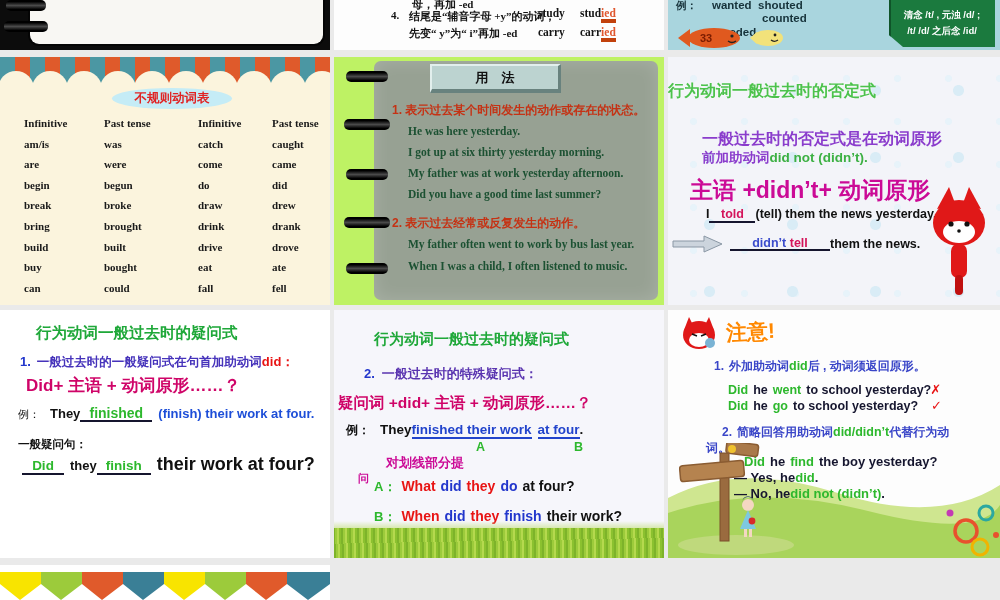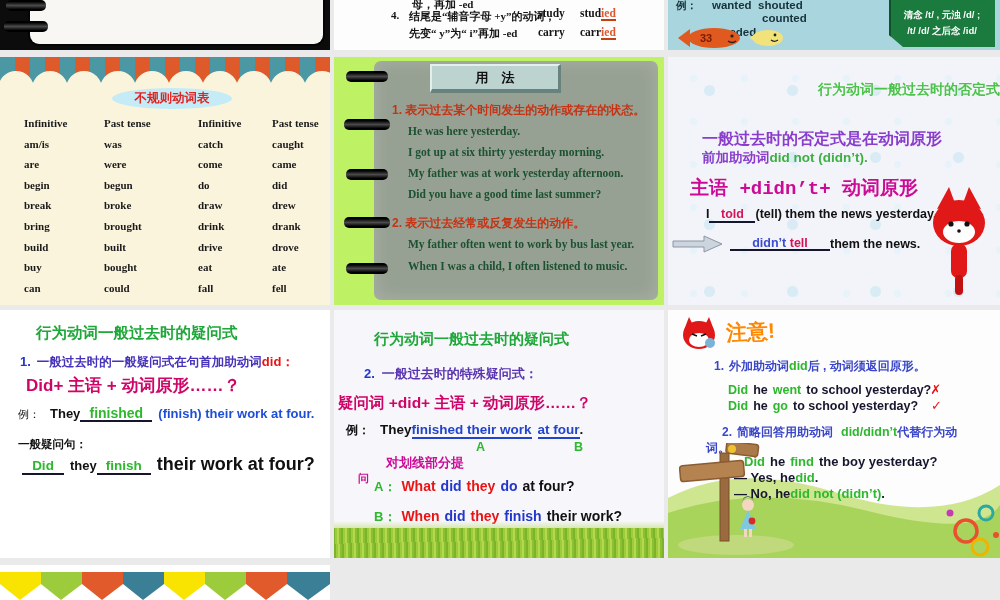--- a/index.html
+++ b/index.html
@@ -9,21 +9,21 @@
   .abs{position:absolute;}
   .row{position:absolute;display:flex;align-items:baseline;white-space:nowrap;}
   .serif{font-family:"Liberation Serif","DejaVu Serif",serif;}
   
   #sl1{left:0;top:0;width:330px;height:50px;background:#0c0c0c;}
   #sl1 .page{position:absolute;left:30px;top:-26px;right:7px;height:70px;background:#f8f7f3;border-radius:9px;box-shadow:0 0 0 2px #050505;}
   .ring{position:absolute;height:11px;background:linear-gradient(180deg,#000 15%,#4a4a4a 50%,#000 85%);border-radius:5px;}
   
   #sl2{left:334px;top:0;width:330px;height:50px;background:#fdfdfd;color:#151515;}
   #sl2 span{font-weight:bold;}
-  .ied{color:#e0572e;border-bottom:2px solid #c2410c;}
+  .ied{color:#e0572e;border-bottom:4px solid #c2410c;}
   
   #sl3{left:668px;top:0;width:332px;height:50px;background:#a9d5de;color:#16323a;}
   #sl3 .w{font-weight:bold;font-size:11.5px;}
   #phonbox{position:absolute;right:5px;top:0;width:106px;height:47px;background:#1b7a3e;color:#fff;
            clip-path:polygon(0 0,100% 0,100% 100%,14px 100%,0 calc(100% - 12px));
            display:flex;flex-direction:column;justify-content:center;align-items:center;gap:3px;
            font-size:9.5px;font-weight:bold;box-shadow:inset 2px 0 0 #0f5429;}
   
   #sl4{left:0;top:57px;width:330px;height:248px;background:#fbf4dd;color:#1a1a1a;}
   #vtitle{position:absolute;left:112px;top:31px;width:120px;height:21px;border-radius:50%;background:#c5ecf6;
@@ -190,27 +190,27 @@
     <span class="abs exgreen" style="left:74px;top:68px;">He was here yesterday.</span>
     <span class="abs exgreen" style="left:74px;top:89px;">I got up at six thirty yesterday morning.</span>
     <span class="abs exgreen" style="left:74px;top:110px;">My father was at work yesterday afternoon.</span>
     <span class="abs exgreen" style="left:74px;top:131px;">Did you have a good time last summer?</span>
     <span class="abs rulred" style="left:58px;top:158px;">2. 表示过去经常或反复发生的动作。</span>
     <span class="abs exgreen" style="left:74px;top:203px;">When I was a child, I often listened to music.</span>
     <span class="abs exgreen" style="left:74px;top:181px;">My father often went to work by bus last year.</span>
   </div>
 
   <div id="sl6" class="slide">
-    <div class="abs" style="left:0;right:0;top:24px;text-align:right;color:#4cc24c;font-weight:bold;font-size:14px;text-shadow:0 0 2px #ffffff;">行为动词一般过去时的否定式</div>
+    <div class="abs" style="left:0;right:0;top:24px;text-align:left;color:#4cc24c;font-weight:bold;font-size:16px;text-shadow:0 0 2px #ffffff;">行为动词一般过去时的否定式</div>
     <span class="abs" style="left:34px;top:72px;color:#8a3ccc;font-weight:bold;font-size:16px;">一般过去时的否定式是在动词原形</span>
     <div class="row" style="left:34px;top:92px;">
       <span style="color:#8a3ccc;font-weight:bold;font-size:13.5px;">前加助动词 </span>
       <span style="color:#3cb043;font-weight:bold;font-size:13.5px;">did not (didn’t).</span>
     </div>
-    <span class="abs formula" style="left:22px;top:118px;font-size:19px;color:#cb0a96;font-family:Liberation Mono, monospace;">主语 +didn’t+ 动词原形</span>
+    <span class="abs formula" style="left:22px;top:118px;font-size:23px;color:#cb0a96;">主语 +didn’t+ 动词原形</span>
     <div class="row" style="left:38px;top:150px;font-size:12.5px;color:#111;font-weight:bold;">
       <span>I </span>
       <span class="blank" style="min-width:46px;color:#d4145a;">told</span>
       <span> (tell) them the news yesterday.</span>
     </div>
     <div class="row" style="left:4px;top:178px;font-size:12.5px;color:#111;font-weight:bold;align-items:center;">
       <svg width="52" height="18" viewBox="0 0 52 18">
         <polygon points="1,6 32,6 32,1 50,9 32,17 32,12 1,12" fill="#ccd4dd" stroke="#8a97a5" stroke-width="1"></polygon>
       </svg>
       <span class="blank" style="min-width:100px;margin-left:6px;"><span style="color:#3b4ccc;">didn’t </span><span style="color:#d4145a;">tell</span></span>
@@ -318,21 +318,21 @@
     <div class="row" style="left:60px;top:88px;gap:5px;font-size:12.5px;">
       <span class="gw">Did</span>
       <span class="dk">he</span>
       <span class="gw">go</span>
       <span class="dk">to school yesterday?</span>
       <span class="mark" style="margin-left:8px;">✓</span>
     </div>
     <div class="row" style="left:54px;top:114px;">
       <span class="bluet">2.</span>
       <span class="bluet" style="margin-left:5px;">简略回答用助动词 </span>
-      <span class="gw" style="font-size:12.5px;margin-left:8px;">did/didn’t</span>
+      <span class="gw" style="font-size:12.5px;">did/didn’t</span>
       <span class="bluet"> 代替行为动</span>
     </div>
     <span class="abs bluet" style="left:38px;top:130px;">词。</span>
     <div class="row" style="left:76px;top:144px;gap:5px;font-size:13px;z-index:2;">
       <span class="gw">Did</span>
       <span class="dk">he</span>
       <span class="gw">find</span>
       <span class="dk">the boy yesterday?</span>
     </div>
     <div class="row" style="left:66px;top:160px;font-size:13px;z-index:2;">

